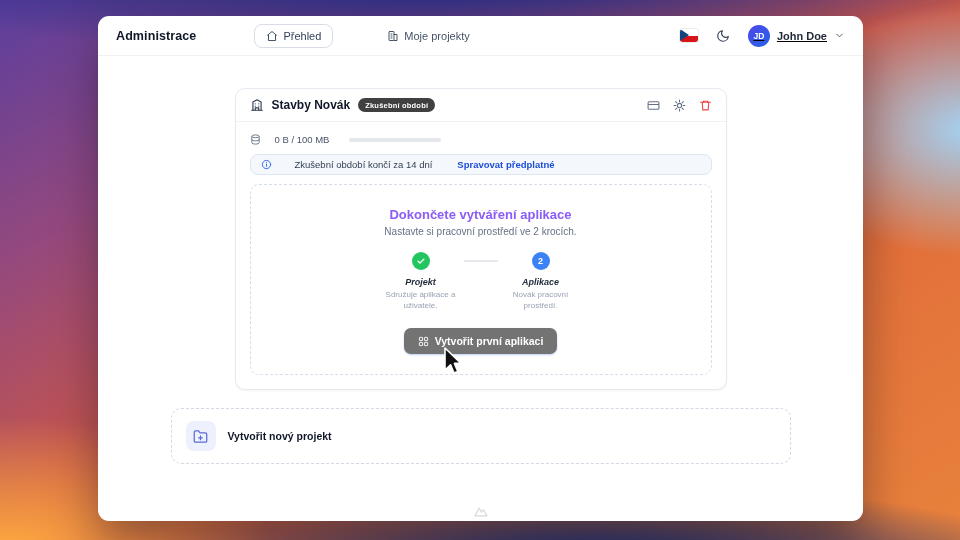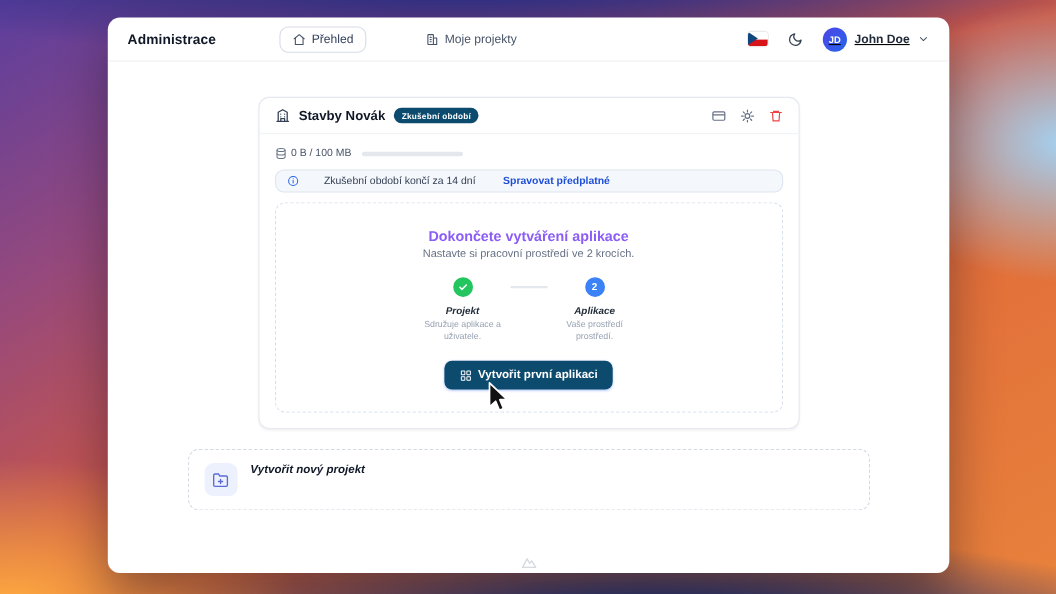--- a/index.html
+++ b/index.html
@@ -43,29 +43,29 @@
     display:flex; align-items:center; justify-content:center; }
   .user-name { font-size:11px; font-weight:600; color:#1f2937; }
   .chev { color:#475467; display:flex; }
 
   .content { padding-top:32px; }
   .org-card { width:492px; margin:0 auto; background:#fff; border:1px solid #e7e9f0;
     border-radius:10px; box-shadow:0 1px 2px rgba(16,24,40,.05); }
   .org-head { display:flex; align-items:center; padding:9px 14px; }
   .org-icon { color:#344054; display:flex; }
   .org-name { font-size:12px; font-weight:700; color:#101828; margin-left:8px; }
-  .badge { margin-left:8px; background:#0c4a6e; color:#fff; font-size:7.5px; font-weight:700;
+  .badge { margin-left:8px; background:#404040; color:#fff; font-size:7.5px; font-weight:700;
     padding:2.5px 7px; border-radius:999px; letter-spacing:.2px; white-space:nowrap; }
   .org-actions { margin-left:auto; display:flex; align-items:center; gap:13px; }
   .act { display:flex; color:#667085; cursor:pointer; }
   .act.danger { color:#ef4444; }
   .org-divider { border-top:1px solid #f1f2f5; }
   .org-body { padding:12px 14px 14px; }
 
-  .storage-row { display:flex; align-items:center; gap:4px; font-size:9.5px; color:#475467; }
+  .storage-row { display:flex; align-items:center; gap:14px; font-size:9.5px; color:#475467; }
   .storage-row .s-icon { display:flex; color:#667085; }
   .progress { width:92px; height:4px; background:#e4e7ec; border-radius:3px; margin-left:6px; overflow:hidden; }
   .progress-fill { height:100%; width:0%; background:#2563eb; border-radius:3px; }
 
   .banner { margin-top:9px; display:flex; align-items:center; gap:23px; background:#f4f7fb;
     border:1px solid #dde5f0; border-radius:8px; padding:4px 10px; font-size:9.5px; color:#344054; }
   .banner .b-icon { display:flex; }
   .banner-link { color:#1d4ed8; font-weight:700; cursor:pointer; margin-left:2px; white-space:nowrap; }
 
   .panel { margin-top:9px; border:1px dashed #d6deea; border-radius:9px; padding:22px 16px 20px;
@@ -75,27 +75,27 @@
   .stepper { display:flex; justify-content:center; align-items:flex-start; margin-top:15px; }
   .step { width:86px; display:flex; flex-direction:column; align-items:center; }
   .step-circle { width:18px; height:18px; border-radius:50%; display:flex; align-items:center;
     justify-content:center; color:#fff; flex:none; }
   .step-circle.done { background:#22c55e; }
   .step-circle.current { background:#3b82f6; font-size:9px; font-weight:700; }
   .step-label { margin-top:7px; font-size:9px; font-weight:700; color:#1f2937;font-style:italic; }
   .step-caption { margin-top:2px; font-size:8px; color:#98a2b3; line-height:1.4; max-width:84px; }
   .connector { width:34px; height:2px; background:#e4e7ec; margin-top:8px; border-radius:2px; }
 
-  .cta { margin-top:17px; display:inline-flex; align-items:center; gap:6px; background:#0c4a6e;
+  .cta { margin-top:17px; display:inline-flex; align-items:center; gap:6px; background:#737373;
     color:#fff; border:none; font-family:inherit; font-size:10.5px; font-weight:600;
     padding:7px 14px; border-radius:7px; cursor:pointer; box-shadow:0 1px 2px rgba(37,99,235,.3); }
   .cta .c-icon { display:flex; }
 
   .new-project { width:620px; margin:18px auto 0; border:1px dashed #d3d9e3; border-radius:10px;
-    padding:12px 14px; display:flex; gap:12px; cursor:pointer; background:#fff;font-style:italic; }
+    padding:12px 14px; display:flex; align-items:center; gap:12px; cursor:pointer; background:#fff; }
   .folder-tile { width:30px; height:30px; border-radius:8px; background:#edf1fe;
     display:flex; align-items:center; justify-content:center; color:#5b6bd6; flex:none; }
   .np-title { font-size:10.5px; font-weight:700; color:#101828; }
   .np-sub { font-size:9px; color:#667085; margin-top:2px; }
 
   .footer-logo { position:absolute; left:50%; bottom:4px; transform:translateX(-50%);
     color:#d5d9e0; display:flex; }
 
   .cursor { position:absolute; left:441px; top:346px; z-index:50; pointer-events:none; }
 </style>
@@ -233,21 +233,21 @@
                     <path d="M5 12.5l4.5 4.5L19 7.5"></path>
                   </svg>
               </div>
               <div class="step-label">Projekt</div>
               <div class="step-caption">Sdružuje aplikace a uživatele.</div>
             </div>
             <div class="connector"></div>
             <div class="step">
               <div class="step-circle current">2</div>
               <div class="step-label">Aplikace</div>
-              <div class="step-caption">Vaše prostředí prostředí.</div>
+              <div class="step-caption">Novák pracovní prostředí.</div>
             </div>
           </div>
 
           <button class="cta">
             <span class="c-icon">
               <svg width="11" height="11" viewBox="0 0 24 24" fill="none" stroke="#fff" stroke-width="2">
                   <rect x="3" y="3" width="7" height="7" rx="1"></rect>
                   <rect x="14" y="3" width="7" height="7" rx="1"></rect>
                   <rect x="3" y="14" width="7" height="7" rx="1"></rect>
                   <rect x="14" y="14" width="7" height="7" rx="1"></rect>

